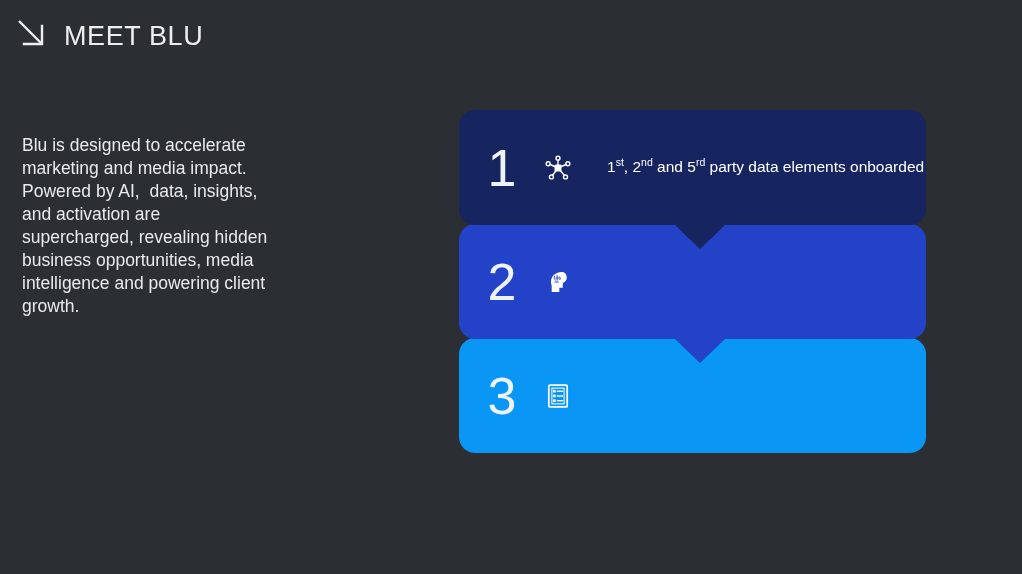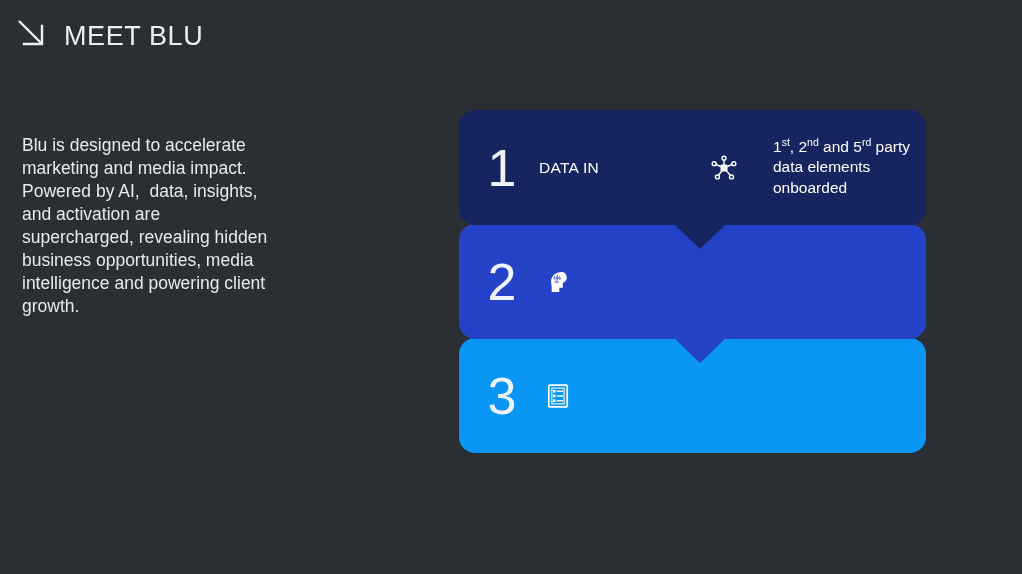--- a/index.html
+++ b/index.html
@@ -138,21 +138,20 @@
   </svg>
   <div id="page-title">MEET BLU</div>
 </div>
 
 <div id="intro-text">Blu is designed to accelerate marketing and media impact. Powered by AI,  data, insights, and activation are supercharged, revealing hidden business opportunities, media intelligence and powering client growth.</div>
 
 <div id="steps">
 
   <div class="step-panel" id="step-1">
     <div class="step-number">1</div>
-    <div class="step-label">DATA IN</div>
     <div class="step-icon">
       <svg viewBox="0 0 32 32" width="30" height="30">
         <g stroke="#ffffff" stroke-width="1.5" fill="none">
           <line x1="16" y1="16" x2="16" y2="7"></line>
           <line x1="16" y1="16" x2="7" y2="12"></line>
           <line x1="16" y1="16" x2="25" y2="12"></line>
           <line x1="16" y1="16" x2="10" y2="24"></line>
           <line x1="16" y1="16" x2="23" y2="24"></line>
           <circle cx="16" cy="5.5" r="2.1"></circle>
           <circle cx="5.5" cy="11.5" r="2.1"></circle>

